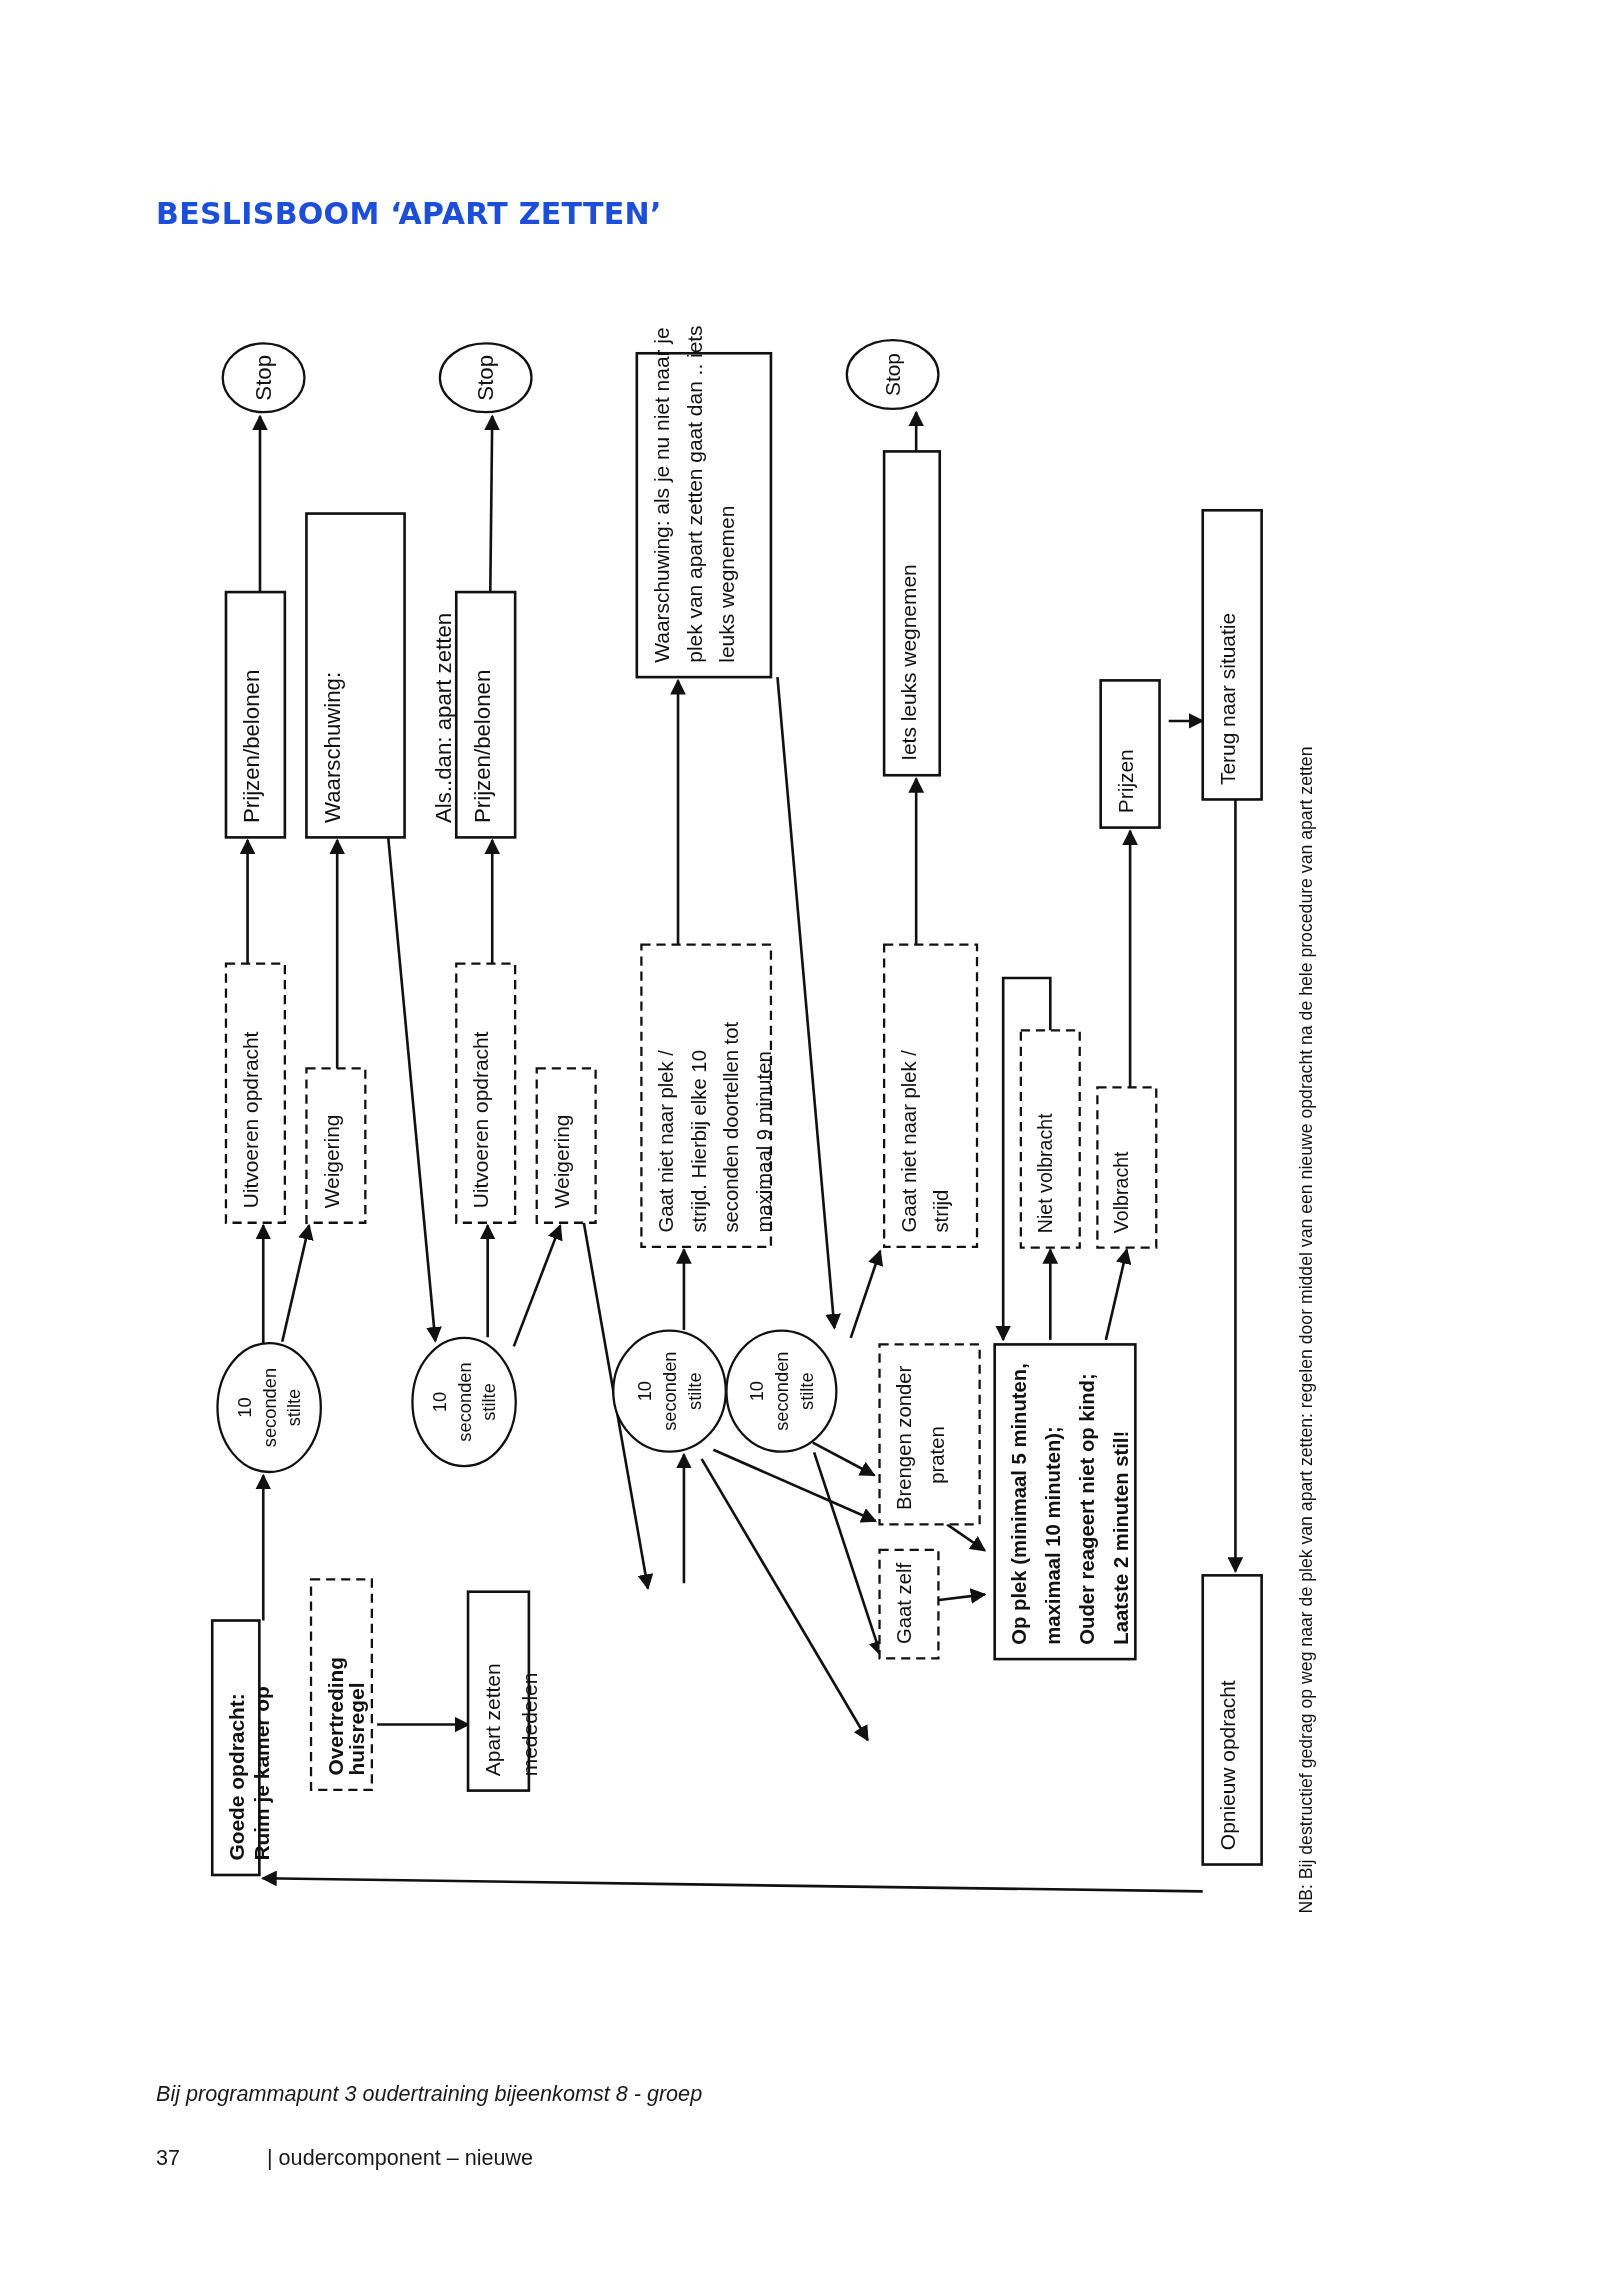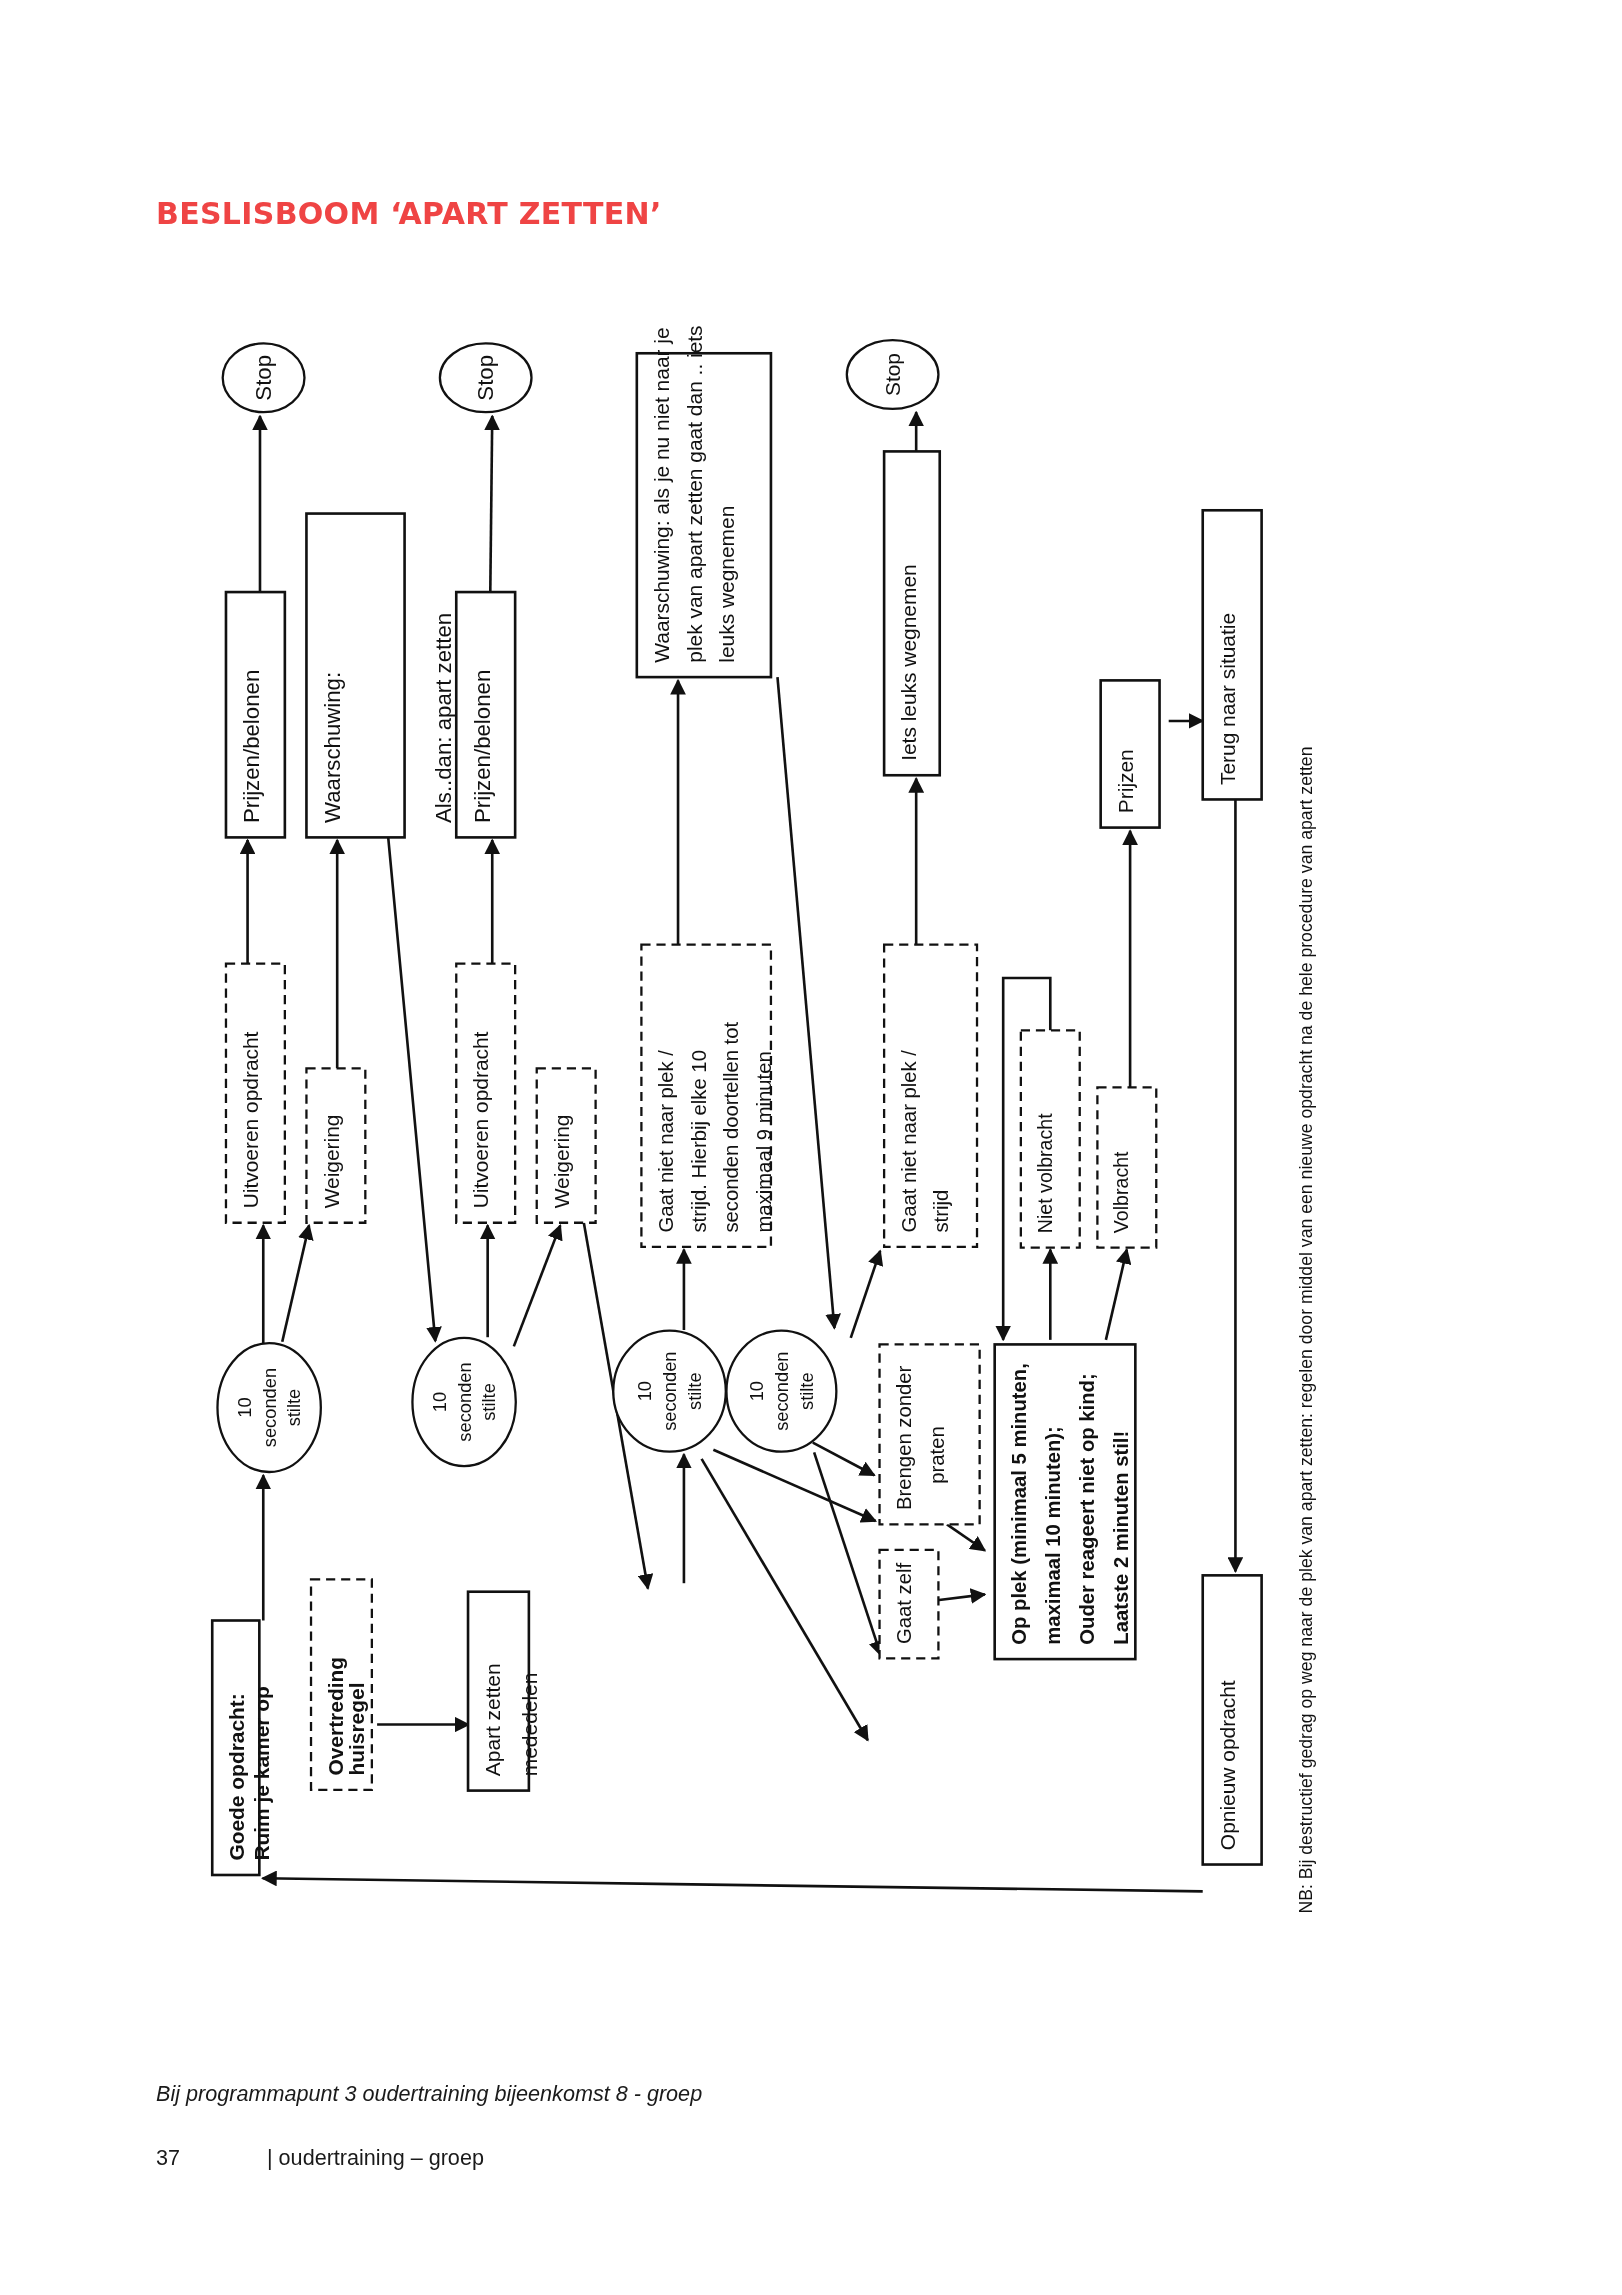--- a/index.html
+++ b/index.html
@@ -1,17 +1,17 @@
 <!DOCTYPE html>
 <html style="font-size:10.5px"><head>
 <meta charset="utf-8">
 <style>
   html, body { margin: 0; padding: 0; background: #ffffff; }
   body { width: 1623px; height: 2295px; position: relative; overflow: hidden; font-family: "Liberation Sans", "DejaVu Sans", sans-serif; color: #111; }
-  .page-title { position: absolute; left: 156px; top: 196px; font-family: "DejaVu Sans", sans-serif; font-weight: bold; font-size: 30px; letter-spacing: 0.3px; color: #ef4444; }
+  .page-title { position: absolute; left: 156px; top: 196px; font-family: "DejaVu Sans", sans-serif; font-weight: bold; font-size: 30px; letter-spacing: 0.3px; color: #1d4ed8; }
   #diagram { position: absolute; left: 0; top: 0; width: 1623px; height: 2295px; }
   .caption { position: absolute; left: 156px; top: 2081px; font-size: 21.6px; font-style: italic; color: #1a1a1a; font-family: "Liberation Sans", sans-serif; }
   .footer { position: absolute; left: 156px; top: 2145px; font-size: 21.6px; color: #1a1a1a; font-family: "Liberation Sans", sans-serif; }
   .footer .page-num { display: inline-block; width: 111px; }
   svg text { font-family: "Liberation Sans", "DejaVu Sans", sans-serif; fill: #111; }
   .box { fill: #fff; stroke: #111; stroke-width: 4; }
   .dash { fill: #fff; stroke: #111; stroke-width: 3.5; stroke-dasharray: 14 9; }
   .oval { fill: #fff; stroke: #111; stroke-width: 3.5; }
   .edge { stroke: #111; stroke-width: 4; fill: none; }
 </style>
@@ -200,15 +200,15 @@
       <g>
         <rect x="1838" y="2408" width="90" height="442" class="box"></rect>
         <text transform="translate(1887.2,2828) rotate(-90)" font-size="32">Opnieuw opdracht</text>
       </g>
     </g>
   <text id="note-text" transform="translate(2005,2925) rotate(-90)" font-size="27">NB: Bij destructief gedrag op weg naar de plek van apart zetten: regelen door middel van een nieuwe opdracht na de hele procedure van apart zetten</text>
 </svg>
 
 <div class="caption">Bij programmapunt 3 oudertraining bijeenkomst 8 - groep</div>
 <div class="footer">
-  <span class="page-num">37</span><span>| oudertraining – groep</span>
+  <span class="page-num">37</span><span>| oudercomponent – nieuwe</span>
 </div>
 
 
 </body></html>

